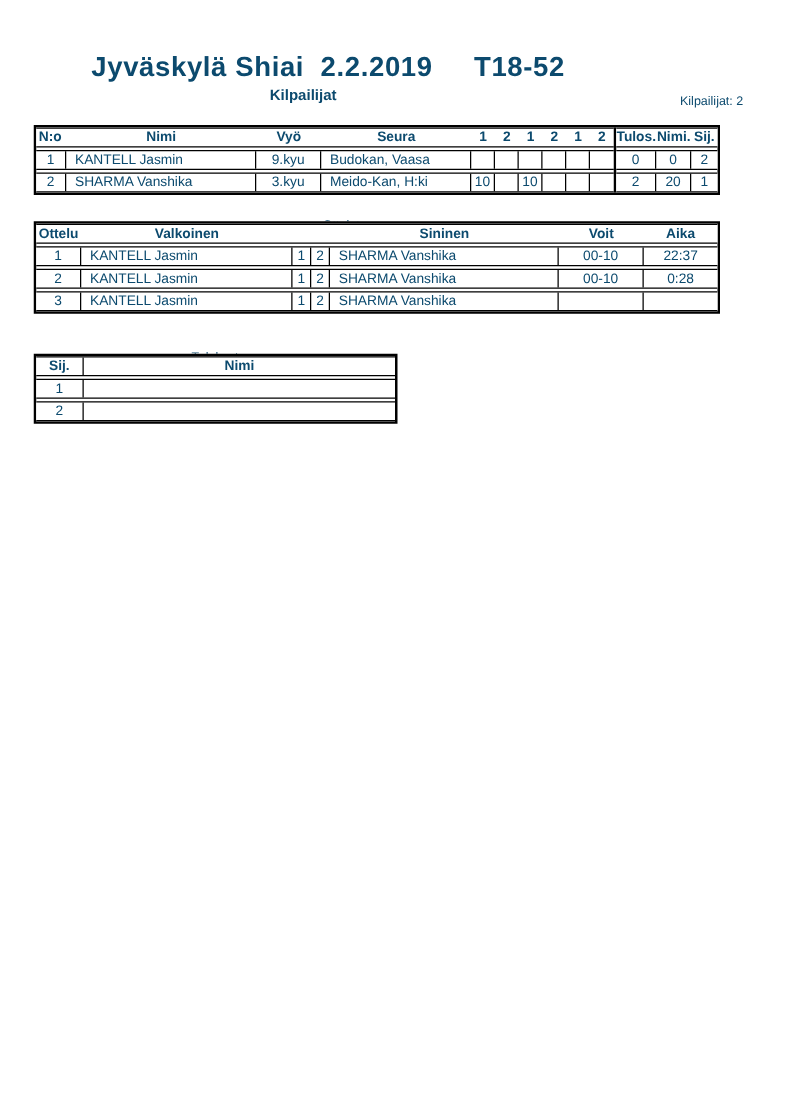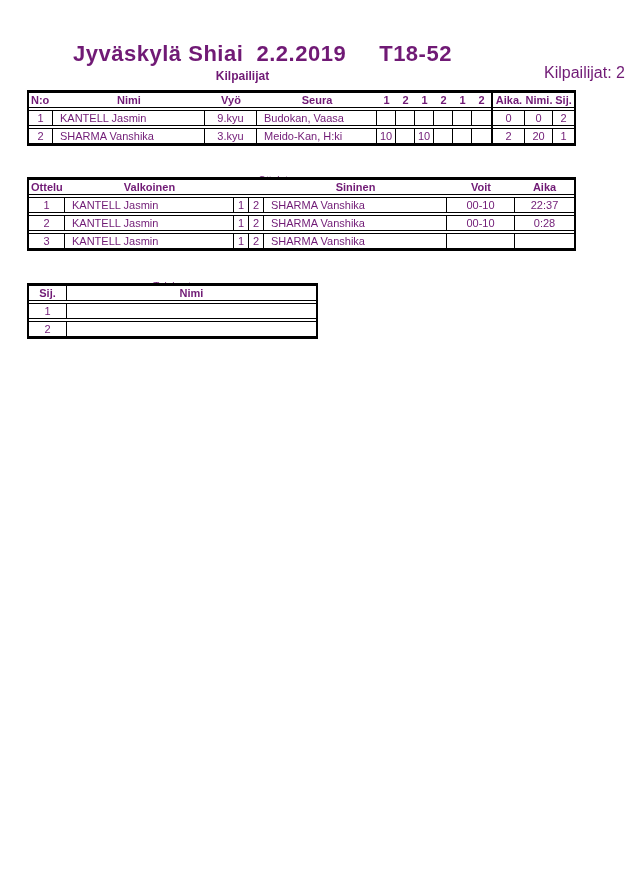--- a/index.html
+++ b/index.html
@@ -1,51 +1,51 @@
 <!DOCTYPE html>
 <html><head>
 <meta charset="utf-8">
 <style>
   html,body { margin:0; padding:0; background:#fff; }
   .page {
     position:relative;
     width:630px; height:891px;
     background:#fff;
     font-family:"Liberation Sans", sans-serif;
-    color:#701a75;
+    color:#0c4a6e;
     overflow:hidden;
   }
   .page-title {
     position:absolute; top:41px; left:0; width:525px;
     text-align:center;
     font-size:22px; font-weight:bold;
     white-space:pre;
     letter-spacing:0.5px;
   }
   .section-label {
     position:absolute; top:69px; left:0; width:485px;
     text-align:center; font-size:12px; font-weight:bold;
   }
   .count-label {
-    position:absolute; top:64px; left:544px;
-    font-size:16px;
+    position:absolute; top:76px; left:544px;
+    font-size:10px;
   }
   .tbl-heading {
     position:absolute; text-align:center;
     font-size:10px; font-weight:normal;margin-top:18px;
   }
   .heading-ottelut  { top:157px; left:0; width:546px; }
   .heading-tulokset { top:263px; left:0; width:344px; }
 
   .tbl {
     position:absolute;
     border:2px solid #000;
     background:#fff;
   }
-  .tbl-kilpailijat { left:27px; top:90px; }
+  .tbl-kilpailijat { left:27px; top:100px; }
   .tbl-ottelut     { left:27px; top:177px; }
   .tbl-tulokset    { left:27px; top:283px; }
 
   .t1wrap { display:flex; }
   .t1r { border-left:2px solid #000; }
 
   .trow {
     display:flex;
     box-sizing:border-box;
     height:16px;
@@ -122,21 +122,21 @@
           <div class="c w-s">10</div>
           <div class="c w-s"></div>
           <div class="c w-s">10</div>
           <div class="c w-s"></div>
           <div class="c w-s"></div>
           <div class="c w-s last"></div>
         </div>
       </div>
       <div class="t1r">
         <div class="trow">
-          <div class="c b nosep w-voit">Aika.</div>
+          <div class="c b nosep w-voit">Tulos.</div>
           <div class="c b nosep w-pist">Nimi.</div>
           <div class="c b nosep w-sij last">Sij.</div>
         </div>
         <div class="trow">
           <div class="c w-voit">0</div>
           <div class="c w-pist">0</div>
           <div class="c w-sij last">2</div>
         </div>
         <div class="trow">
           <div class="c w-voit">2</div>

